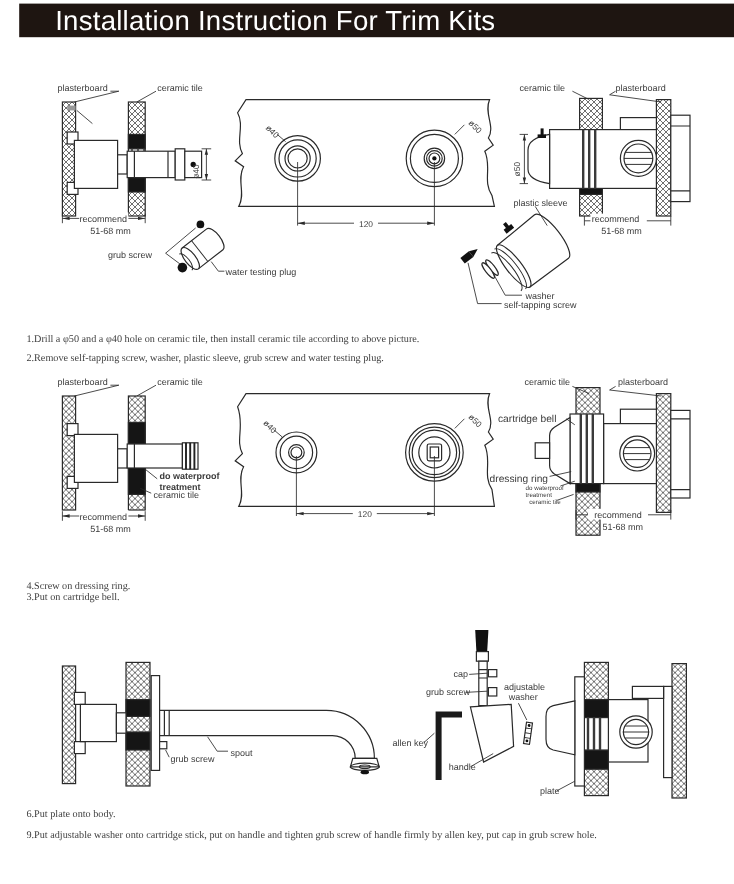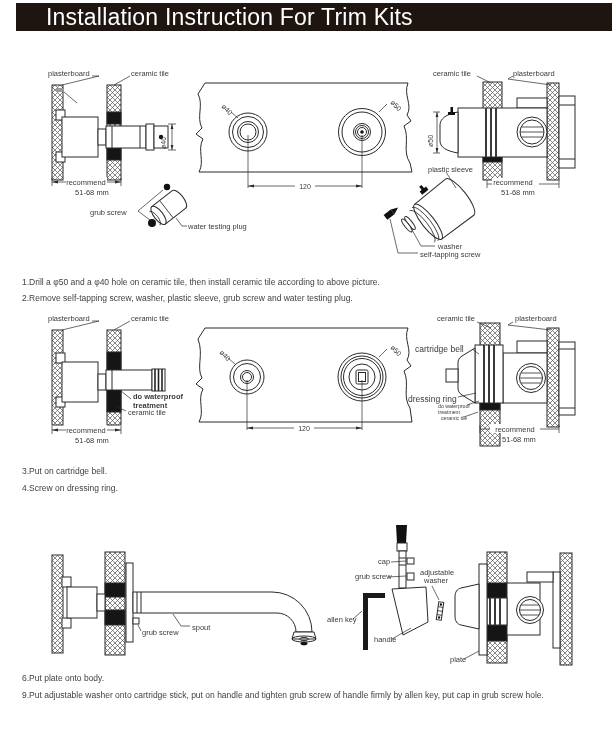--- a/index.html
+++ b/index.html
@@ -9,21 +9,21 @@
   #hdr span{position:absolute;left:30px;top:1px;color:#ffffff;font-size:23px;line-height:27px;
         letter-spacing:0.2px;white-space:nowrap;}
   .diag{position:absolute;left:0;}
   svg{display:block;}
   svg text{font-family:"Liberation Sans",sans-serif;fill:#3a3a3a;font-size:7.5px;}
   svg text.big{font-size:8.5px;}
   svg text.sm{font-size:5.2px;}
   svg text.dim{font-size:7px;}
   svg text.bold{font-weight:bold;}
   .instr{position:absolute;left:22px;color:#3f3f3f;font-size:8.5px;white-space:nowrap;
-        letter-spacing:0px;}
+        letter-spacing:0px;font-family:Liberation Serif, serif;}
 </style>
 </head>
 <body>
 
 <div id="page">
 
   <div id="hdr">
     <span>Installation Instruction For Trim Kits</span>
   </div>
 
@@ -298,21 +298,21 @@
     <text x="415" y="44" class="big">cartridge bell</text>
     <text x="408" y="94" class="big">dressing ring</text>
     <text x="438" y="100" class="sm">do waterproof</text>
     <text x="438" y="106" class="sm">treatment</text>
     <text x="441" y="112" class="sm">ceramic tile</text>
     <text x="515" y="124" text-anchor="middle">recommend</text>
     <text x="519" y="134" text-anchor="middle">51-68 mm</text>
   </svg>
   </div>
 
-  <div class="instr" style="top:466px">3.Put on cartridge bell.</div>
+  <div class="instr" style="top:492px">3.Put on cartridge bell.</div>
   <div class="instr" style="top:483px">4.Screw on dressing ring.</div>
 
   <div class="diag" style="top:518px">
   <svg width="612" height="152" viewBox="0 0 612 152">
     <defs>
       <pattern id="h3" width="5" height="5" patternUnits="userSpaceOnUse">
         <path d="M0,5 L5,0 M0,0 L5,5" stroke="#555" stroke-width="0.7"></path>
       </pattern>
     </defs>
     <g stroke="#2a2a2a" fill="none" stroke-width="1">

